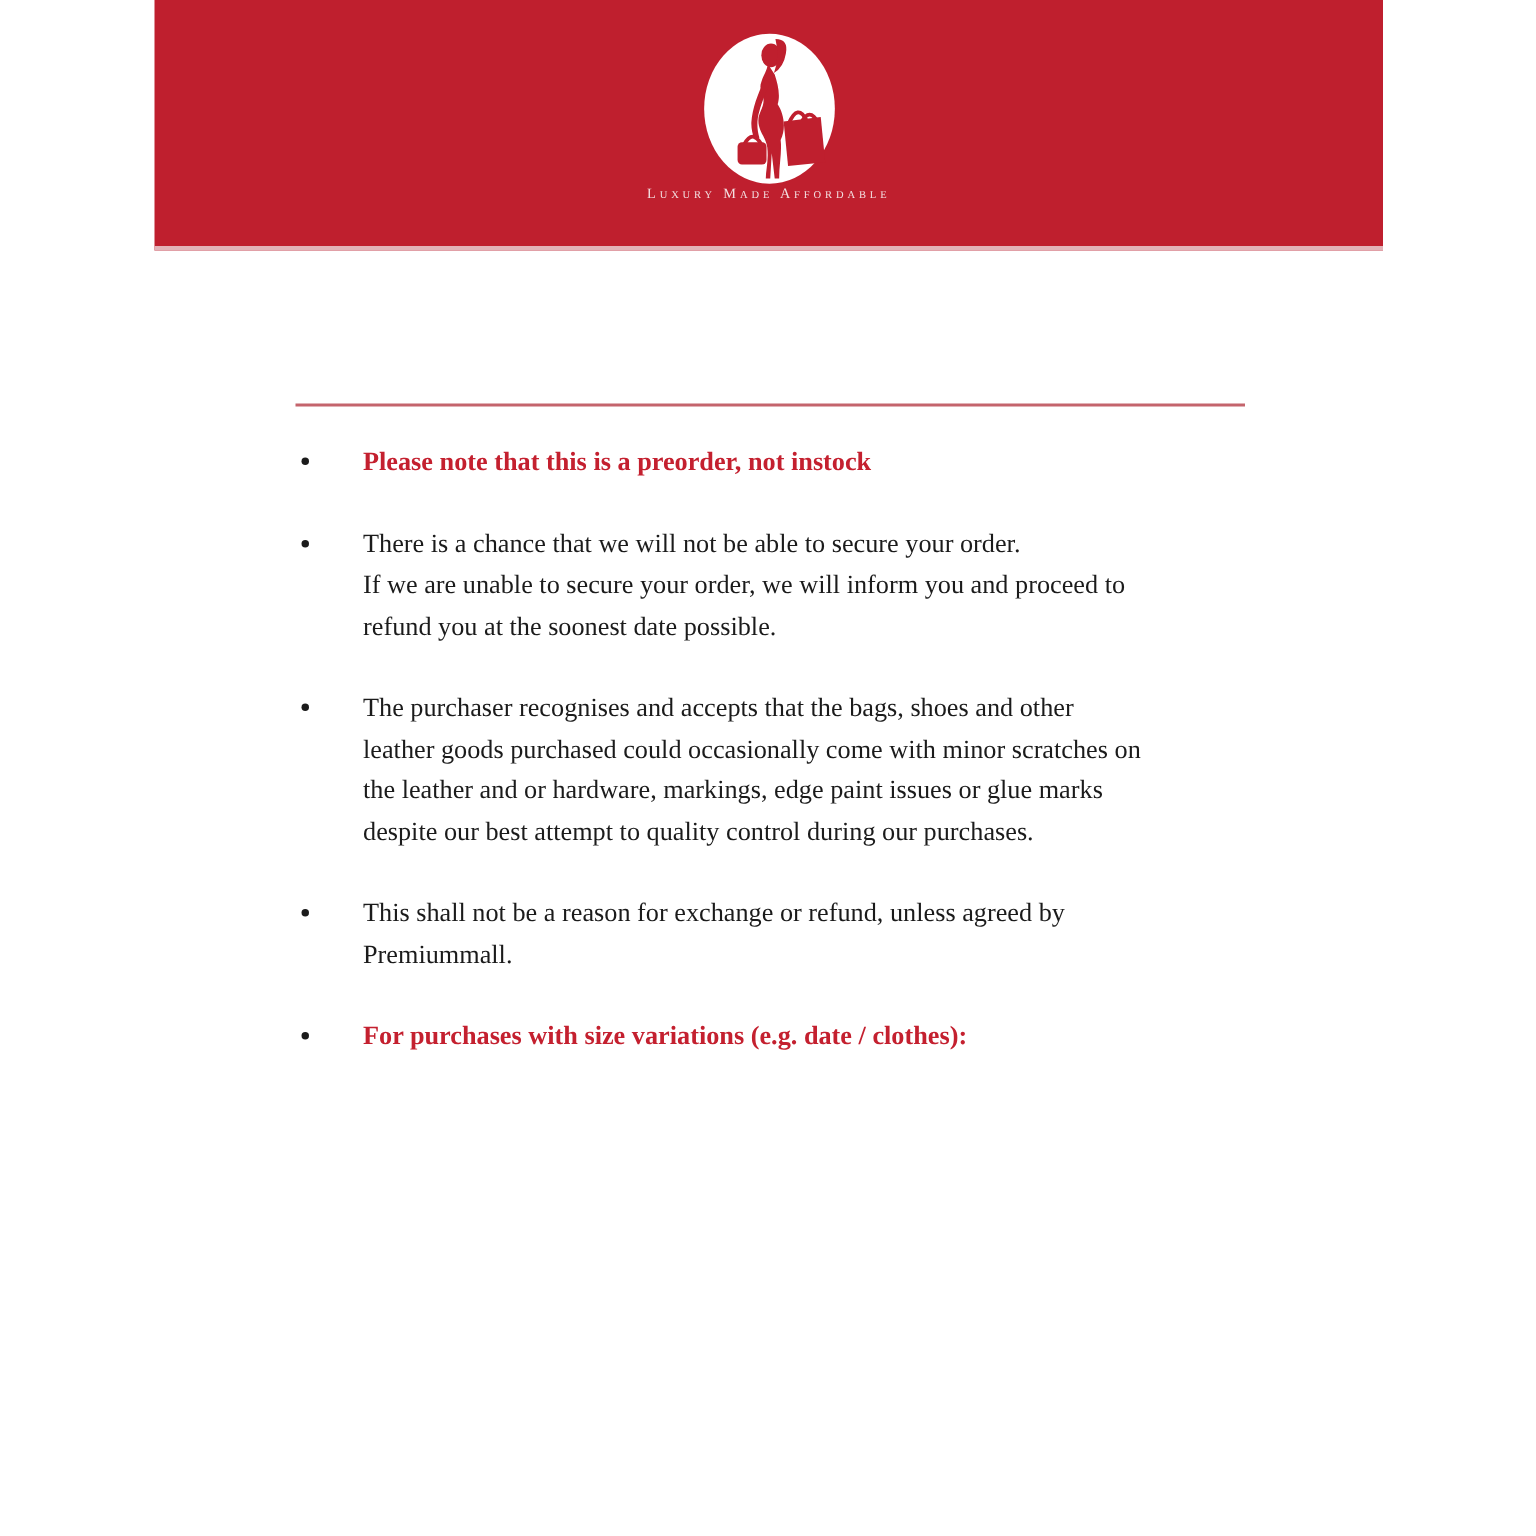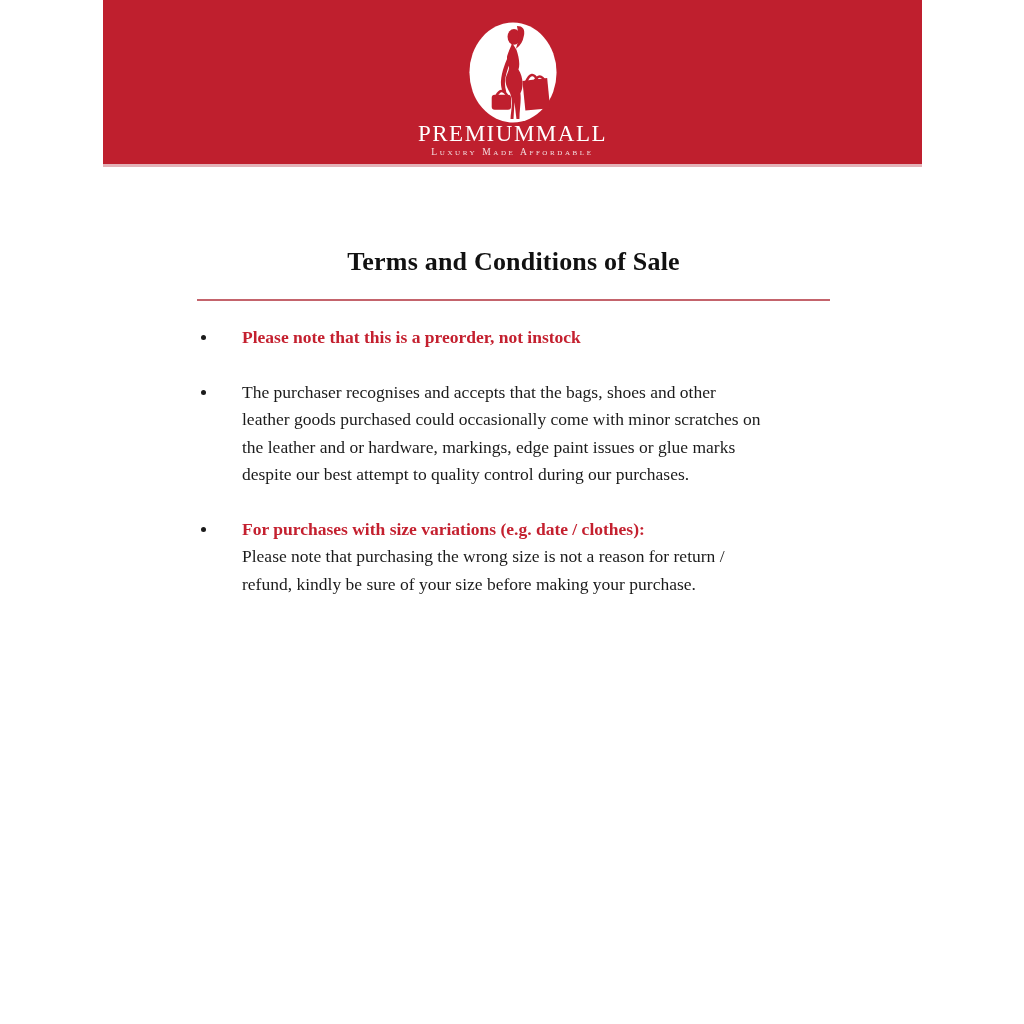--- a/index.html
+++ b/index.html
@@ -130,52 +130,61 @@
                Z" fill="#bf1f2e"></path>
 
       <path d="M28 75 Q33.5 64.5 39.5 75" fill="none" stroke="#bf1f2e" stroke-width="2.6"></path>
       <rect x="23.5" y="73.5" width="19.5" height="15" rx="3" fill="#bf1f2e"></rect>
 
       <path d="M58 61 Q64 47 70 59" fill="none" stroke="#bf1f2e" stroke-width="2.6"></path>
       <path d="M66 61 Q72 49 78 61" fill="none" stroke="#bf1f2e" stroke-width="2.6"></path>
       <path d="M54.5 59.5 L79.5 56.5 L82.5 87 L57.5 89.5 Z" fill="#bf1f2e"></path>
     </svg>
 
-    <div class="logo-name">PREMIUMMALL</div>
     <div class="logo-tagline">Luxury Made Affordable</div>
   </div>
 </div>
 
 <div class="doc">
 
-  <h1 class="doc-title">Terms and Conditions of Sale</h1>
 
   <div class="doc-rule"></div>
 
   <ul class="bullets">
 
     <li class="bullet-item">
       <span class="bullet-dot"></span>
       <span class="bullet-heading">Please note that this is a preorder, not instock</span>
       <span class="bullet-body"></span>
     </li>
 
+    <li class="bullet-item">
+      <span class="bullet-dot"></span>
+      <span class="bullet-heading"></span>
+      <span class="bullet-body">There is a chance that we will not be able to secure your order.
+If we are unable to secure your order, we will inform you and proceed to
+refund you at the soonest date possible.</span>
+    </li>
 
     <li class="bullet-item">
       <span class="bullet-dot"></span>
       <span class="bullet-heading"></span>
       <span class="bullet-body">The purchaser recognises and accepts that the bags, shoes and other
 leather goods purchased could occasionally come with minor scratches on
 the leather and or hardware, markings, edge paint issues or glue marks
 despite our best attempt to quality control during our purchases.</span>
     </li>
 
+    <li class="bullet-item">
+      <span class="bullet-dot"></span>
+      <span class="bullet-heading"></span>
+      <span class="bullet-body">This shall not be a reason for exchange or refund, unless agreed by
+Premiummall.</span>
+    </li>
 
     <li class="bullet-item">
       <span class="bullet-dot"></span>
       <span class="bullet-heading">For purchases with size variations (e.g. date / clothes):</span>
-      <span class="bullet-body">Please note that purchasing the wrong size is not a reason for return /
-refund, kindly be sure of your size before making your purchase.</span>
     </li>
 
 
   </ul>
 </div>
 
 </body></html>

